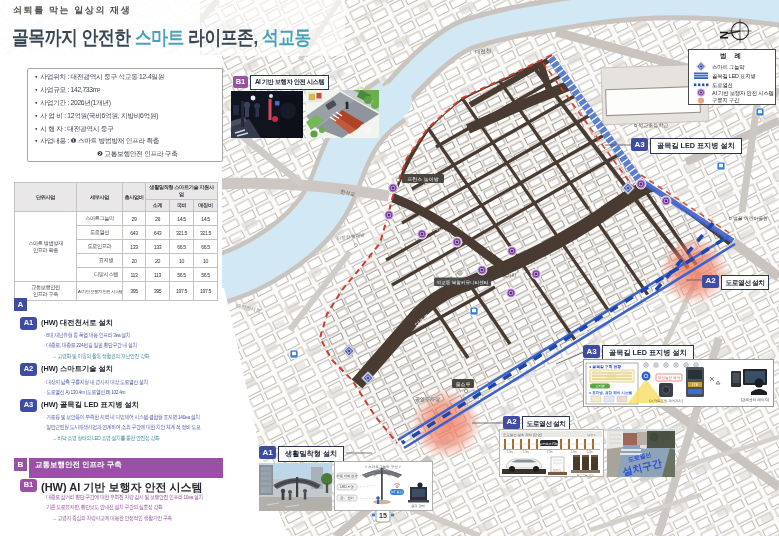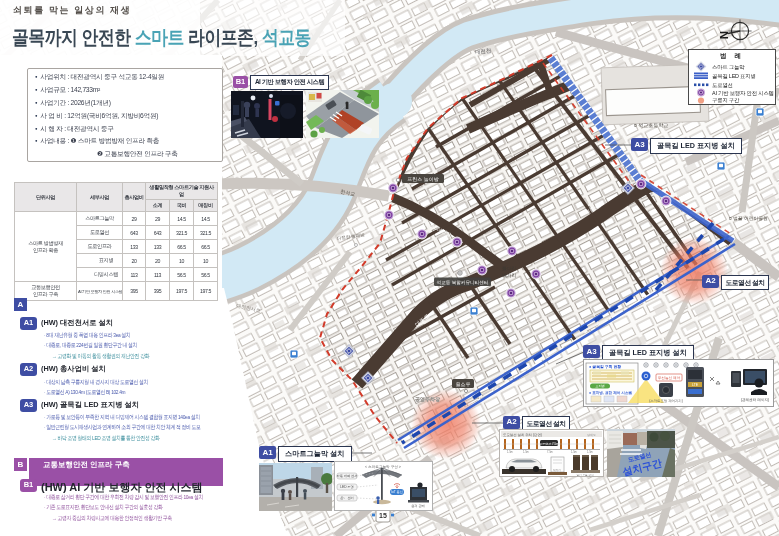--- a/index.html
+++ b/index.html
@@ -429,34 +429,34 @@
 <div class="lab" style="left:14px;top:298px;width:13px;height:13px;background:#3e4da3;font-size:8px;line-height:13px;border-radius:0;">A</div>
 
 <div class="lab" style="left:20px;top:317px;width:17px;height:12.5px;background:#3e4da3;font-size:7.5px;line-height:12.5px;border-radius:3px;">A1</div>
 <div class="abs" style="left:41px;top:318px;font-size:7.3px;font-weight:bold;color:#23262e;white-space:nowrap;">(HW) 대전천서로 설치</div>
 
 <div class="blt" style="left:44px;top:330.5px;font-size:5.9px;color:#4a5aad;">· 8대 재난유형 중 폭염 대응 인프라 3ea 설치</div>
 <div class="blt" style="left:44px;top:341px;font-size:5.9px;color:#4a5aad;">· 대종로, 대종로 224번길 일원 횡단구간 내 설치</div>
 <div class="blt" style="left:52px;top:351.5px;font-size:5.9px;color:#3d8f9d;">→ 고령화 및 아동의 활동 생활권의 재난안전 강화</div>
 
 <div class="lab" style="left:20px;top:363px;width:17px;height:12.5px;background:#3e4da3;font-size:7.5px;line-height:12.5px;border-radius:3px;">A2</div>
-<div class="abs" style="left:41px;top:364px;font-size:7.3px;font-weight:bold;color:#23262e;white-space:nowrap;">(HW) 총사업비 설치</div>
+<div class="abs" style="left:41px;top:364px;font-size:7.3px;font-weight:bold;color:#23262e;white-space:nowrap;">(HW) 스마트기술 설치</div>
 
 <div class="blt" style="left:44px;top:377.5px;font-size:5.9px;color:#4a5aad;">· 대상지 남측 구릉지형 내 경사지 대상 도로열선 설치</div>
 <div class="blt" style="left:44px;top:388px;font-size:5.9px;color:#4a5aad;">· 도로열선 A) 130.4m (도로열선 B) 102.4m</div>
 
 <div class="lab" style="left:20px;top:399px;width:17px;height:12.5px;background:#3e4da3;font-size:7.5px;line-height:12.5px;border-radius:3px;">A3</div>
 <div class="abs" style="left:41px;top:400px;font-size:7.3px;font-weight:bold;color:#23262e;white-space:nowrap;">(HW) 골목길 LED 표지병 설치</div>
 
 <div class="blt" style="left:44px;top:412.5px;font-size:5.9px;color:#4a5aad;">· 가로등 및 보안등이 부족한 지역 내 디밍제어 시스템 결합형 표지병 140ea 설치</div>
 <div class="blt" style="left:44px;top:423px;font-size:5.9px;color:#4a5aad;">· 일반근린형 도시재생사업과 연계하여 소외 구간에 대한 치안 체계 적 정비 도모</div>
 <div class="blt" style="left:52px;top:433.5px;font-size:5.9px;color:#3d8f9d;">→ 바닥 조명 형태의 LED 조명 설치를 통한 안전성 강화</div>
 
 <div class="lab" style="left:14px;top:458px;width:13px;height:13px;background:#9a50a6;font-size:8px;line-height:13px;border-radius:0;">B</div>
-<div class="abs" style="left:29px;top:458px;width:194px;height:28px;background:#9a50a6;color:#fff;font-weight:bold;font-size:7.5px;line-height:13px;padding-left:14px;box-sizing:border-box;">교통보행안전 인프라 구축</div>
+<div class="abs" style="left:29px;top:458px;width:194px;height:20px;background:#9a50a6;color:#fff;font-weight:bold;font-size:7.5px;line-height:13px;padding-left:6px;box-sizing:border-box;">교통보행안전 인프라 구축</div>
 
 <div class="lab" style="left:20px;top:479px;width:17px;height:12.5px;background:#9a50a6;font-size:7.5px;line-height:12.5px;border-radius:3px;">B1</div>
 <div class="abs" style="left:41px;top:480px;font-size:11px;font-weight:bold;color:#23262e;white-space:nowrap;">(HW) AI 기반 보행자 안전 시스템</div>
 
 <div class="blt" style="left:44px;top:492.5px;font-size:5.9px;color:#8e4f9b;">· 대종로 삼거리 횡단 구간에 대한 우회전 차량 감시 및 보행안전 인프라 10ea 설치</div>
 <div class="blt" style="left:44px;top:503px;font-size:5.9px;color:#8e4f9b;">· 기존 도로표지판, 횡단보도 안내선 설치 구간의 실효성 강화</div>
 <div class="blt" style="left:52px;top:513.5px;font-size:5.9px;color:#8e4f9b;">→ 고령자 중심의 차량사고에 대응한 안정적인 생활기반 구축</div>
 
 <div class="abs" style="left:688px;top:49px;width:88px;height:56px;background:#fff;border:1.3px solid #4a4a4a;box-sizing:border-box;"></div>
 <div class="abs" style="left:688px;top:52px;width:88px;text-align:center;font-size:6.5px;font-weight:bold;color:#222;letter-spacing:3px;">범 례</div>
@@ -710,21 +710,21 @@
 <g transform="rotate(-14 34 34)">
         <text x="22" y="30" font-size="6" font-weight="bold" fill="#2a50d8">도로열선</text>
         <text x="14" y="42" font-size="10" font-weight="bold" fill="#2a50d8">설치구간</text>
       </g>
 </svg>
 
 <svg class="abs" style="left:346px;top:448px" width="26" height="10" viewBox="0 0 26 10">
       <line x1="0" y1="5" x2="26" y2="5" stroke="#555" stroke-width="0.8"></line>
     </svg>
 <div class="lab" style="left:259px;top:446px;width:17px;height:13px;background:#3e4da3;font-size:8px;line-height:13px;border-radius:2px;">A1</div>
-<div class="tbox" style="left:278px;top:445.5px;height:14px;font-size:7.2px;line-height:14px;padding:0 6px;">스마트그늘막 설치</div>
+<div class="tbox" style="left:278px;top:445.5px;height:14px;font-size:7.2px;line-height:14px;padding:0 6px;">생활밀착형 설치</div>
 
 <svg class="abs" style="left:259px;top:463px;" width="73" height="48" viewBox="0 0 73 48">
 <rect width="73" height="48" fill="#c4c9cd"></rect>
 <rect x="0" y="0" width="73" height="16" fill="#bed7e8"></rect>
 <rect x="0" y="2" width="14" height="30" fill="#8a9098"></rect>
       <rect x="1.5" y="4" width="11" height="26" fill="#9aa2ac"></rect>
 <g stroke="#7a828c" stroke-width="0.5">
         <line x1="2" y1="8" x2="12" y2="8"></line>
         <line x1="2" y1="13" x2="12" y2="13"></line>
         <line x1="2" y1="18" x2="12" y2="18"></line>

